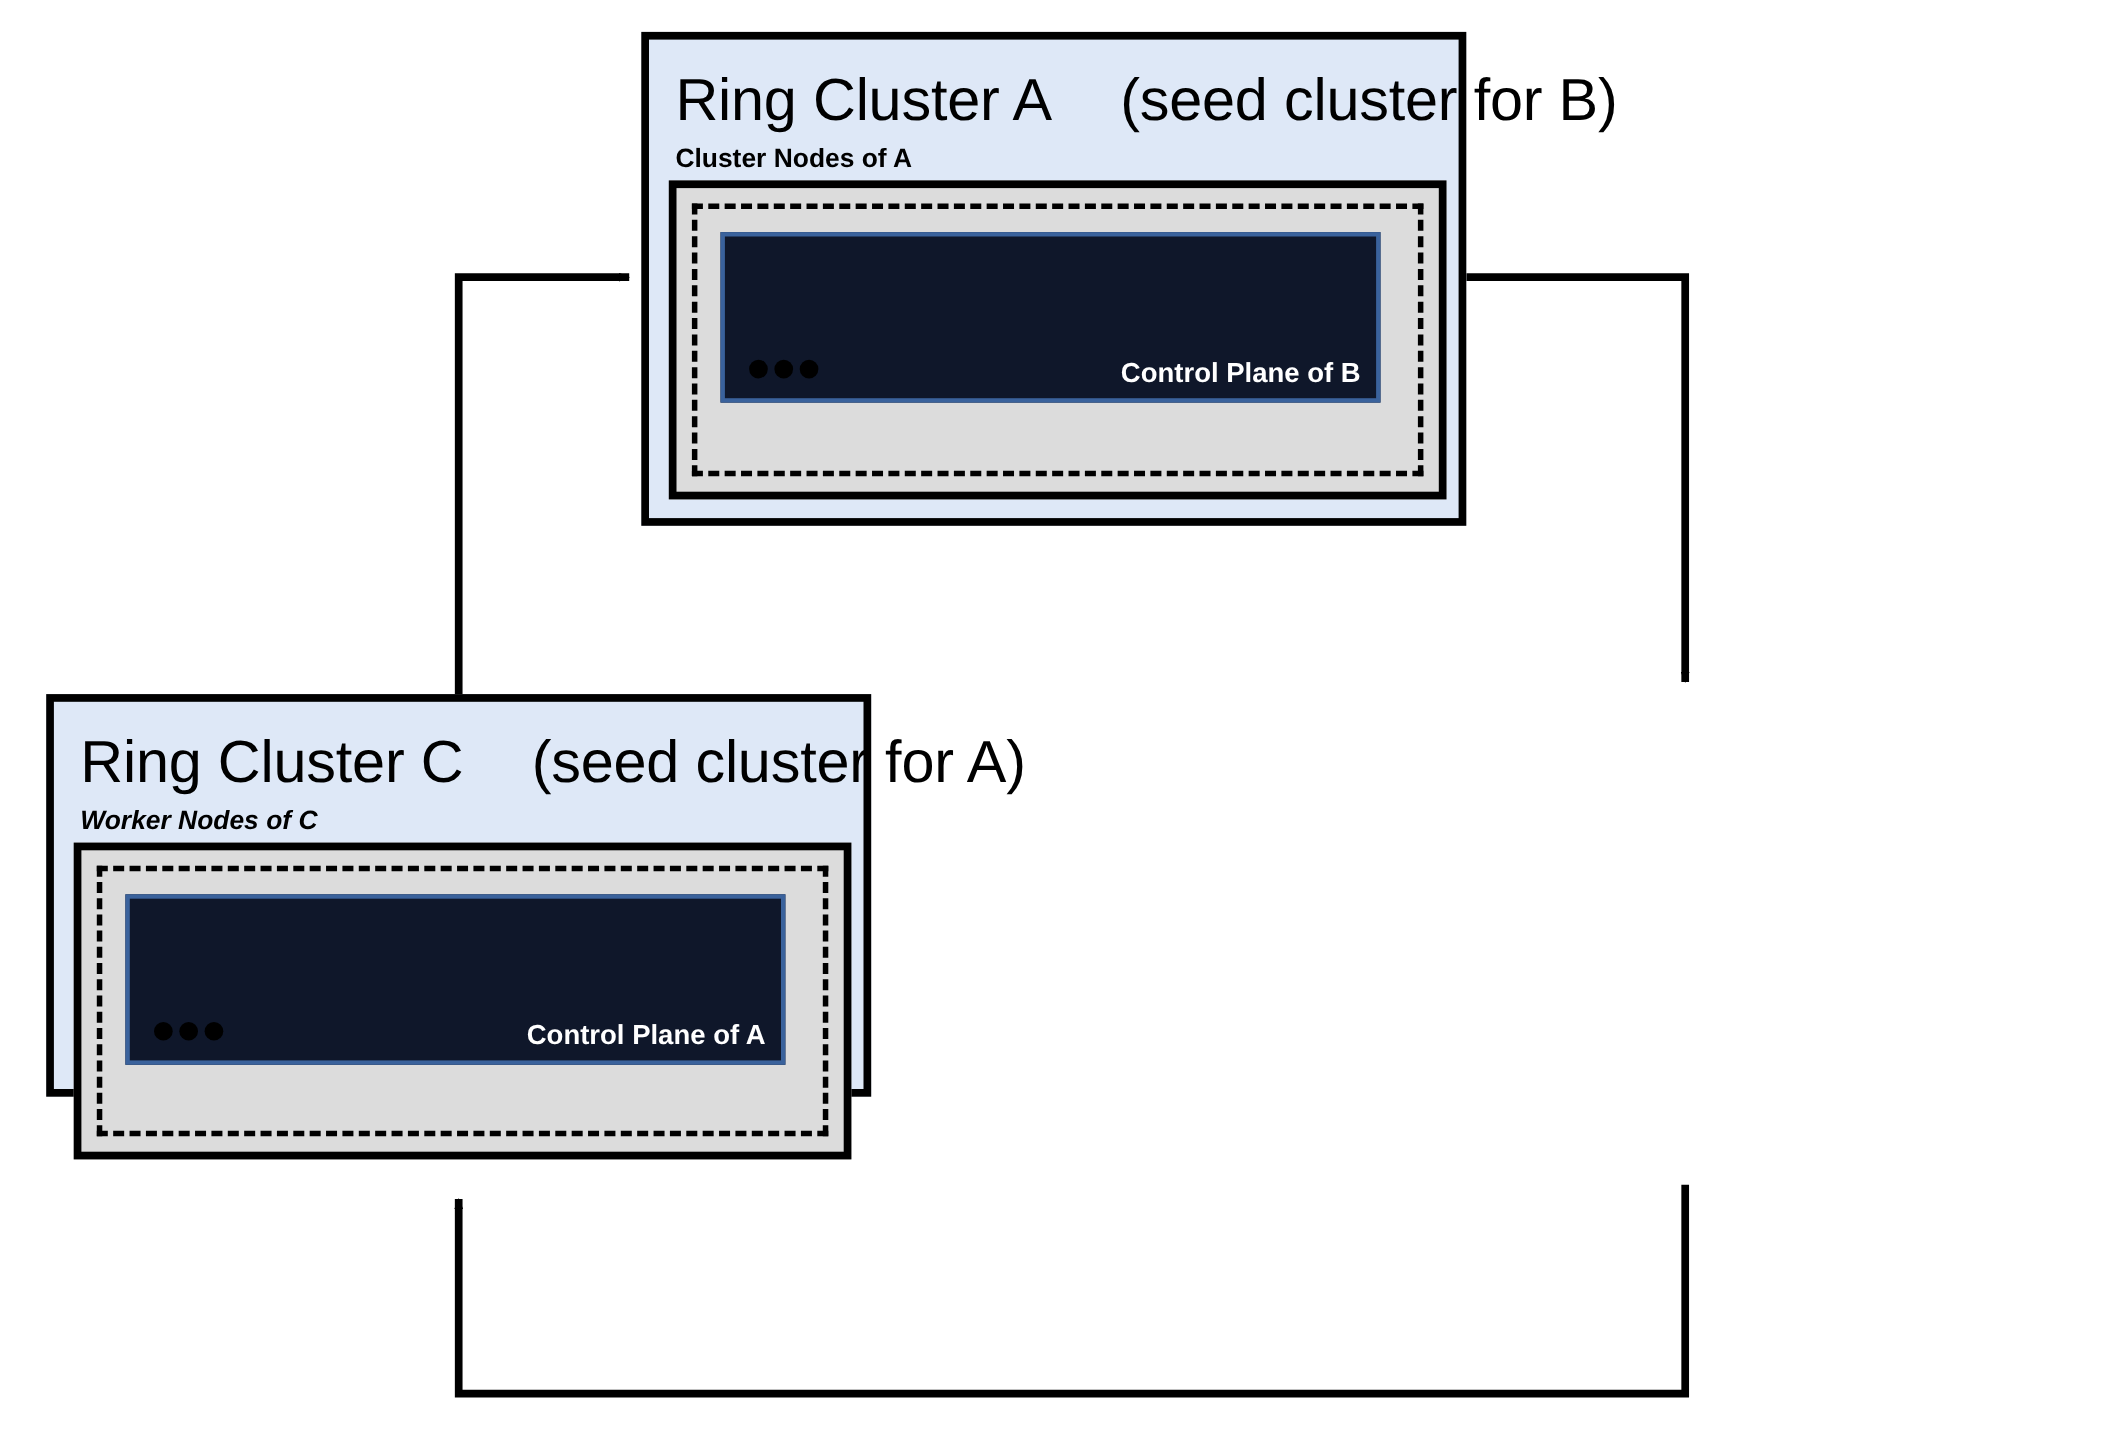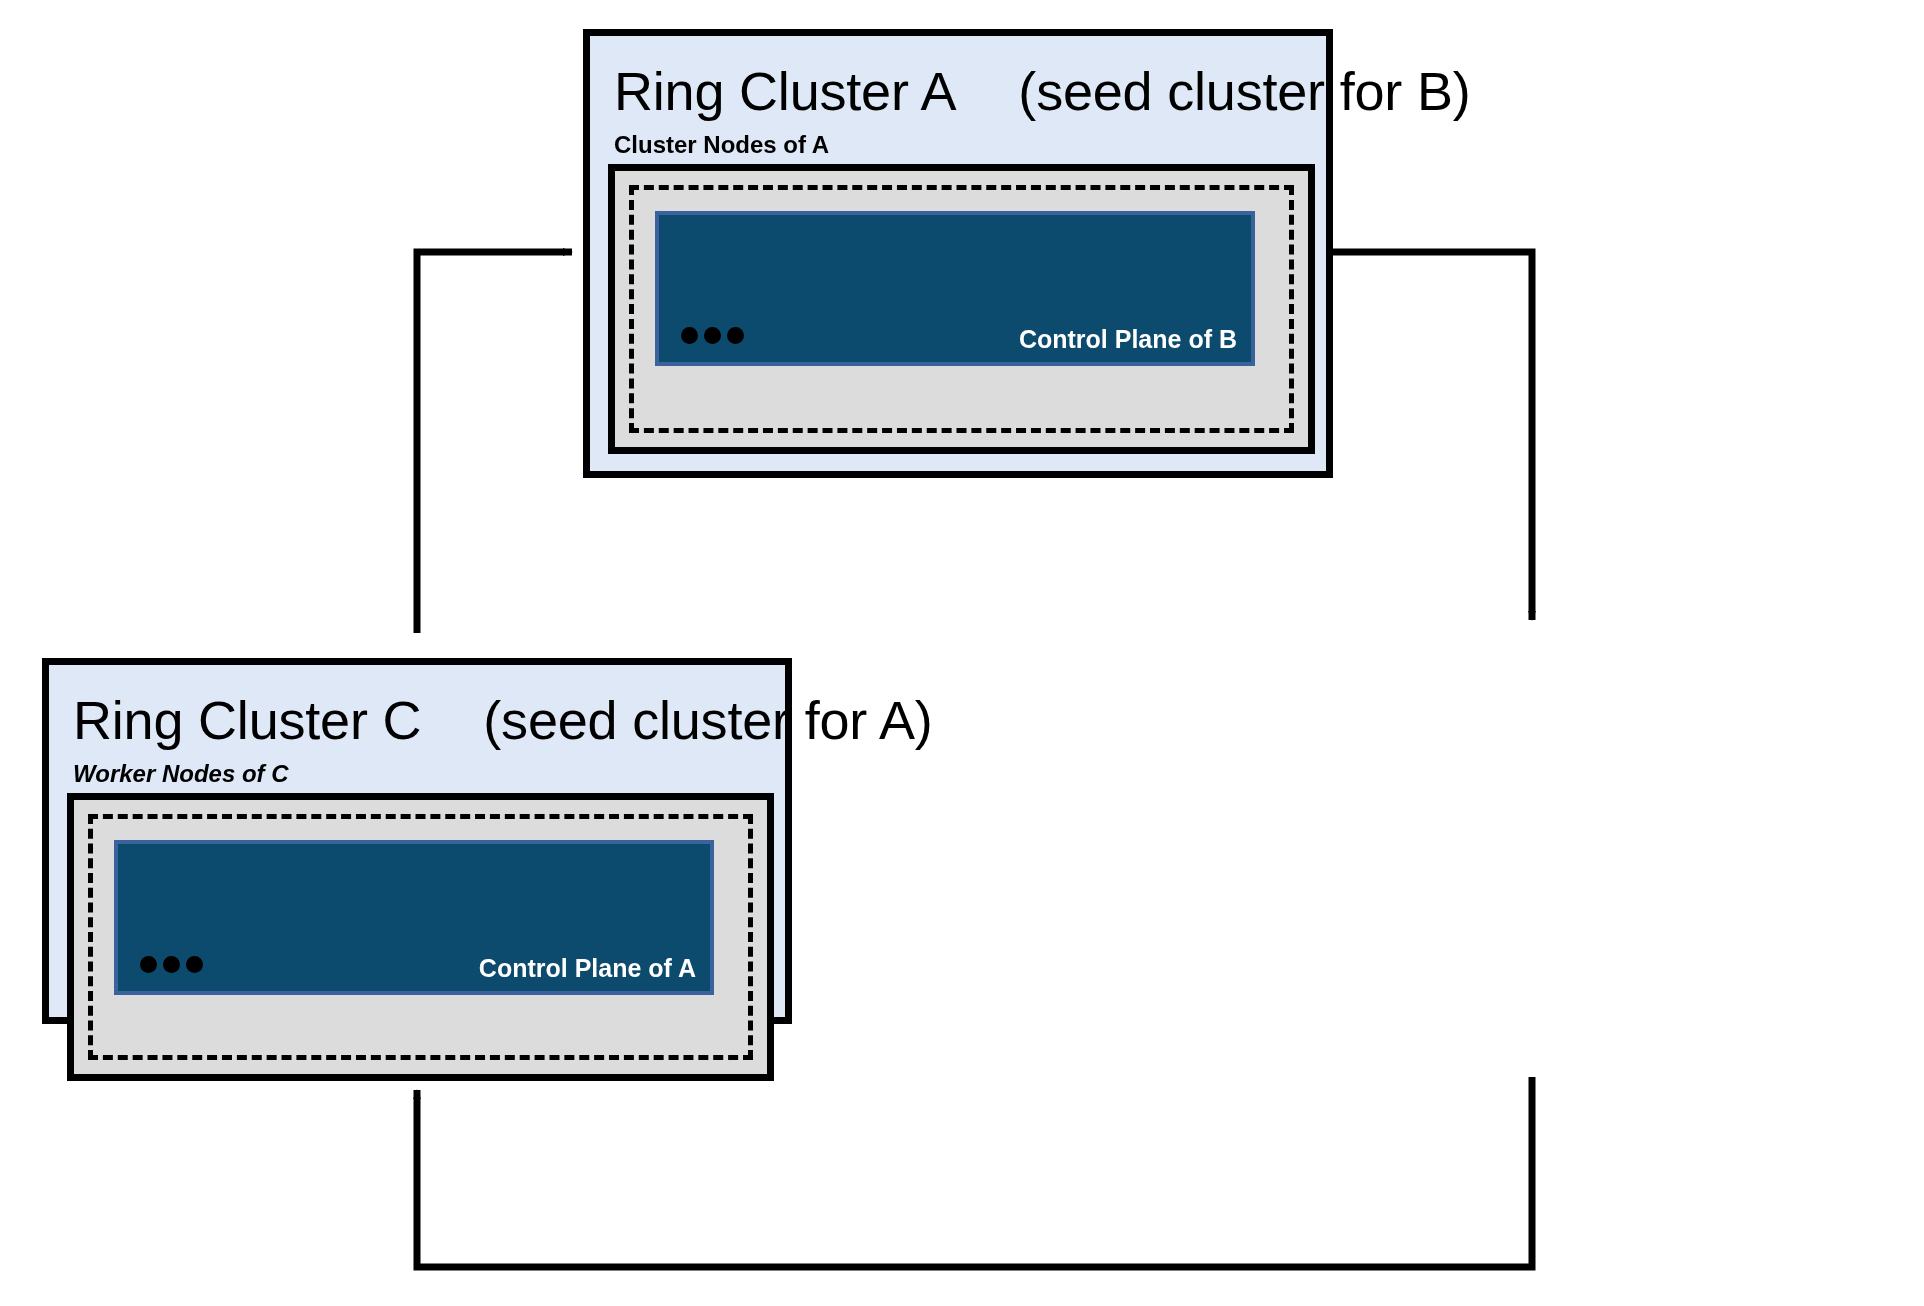--- a/index.html
+++ b/index.html
@@ -56,21 +56,21 @@
   
   .dashed-box {
     position: absolute;
     border: 5px dashed #000000;
     box-sizing: border-box;
     background: transparent;
   }
   
   .control-plane {
     position: absolute;
-    background: #0c4a6e;
+    background: #0f172a;
     border: 4px solid #3a629c;
     box-sizing: border-box;
   }
   .cp-label {
     position: absolute;
     right: 14px;
     bottom: 8px;
     color: #ffffff;
     font-weight: bold;
     font-size: 25px;
@@ -133,21 +133,21 @@
         <div class="ellipsis">
           <i></i>
           <i></i>
           <i></i>
         </div>
         <div class="cp-label">Control Plane of B</div>
       </div>
     </div>
   </div>
 
-  <div class="cluster" style="left:42px; top:658px; width:750px; height:366px;">
+  <div class="cluster" style="left:42px; top:631px; width:750px; height:366px;">
     <div class="cluster-title" style="left:24px; top:24px;">
       <span>Ring Cluster C</span><span class="seed">(seed cluster for A)</span>
     </div>
     <div class="worker-label" style="left:24px; top:95px;font-style:italic;">Worker Nodes of C</div>
 
     <div class="worker-box" style="left:18px; top:128px; width:707px; height:288px;">
       <div class="dashed-box" style="left:14px; top:14px; right:14px; bottom:14px;"></div>
       <div class="control-plane" style="left:40px; top:40px; width:600px; height:155px;">
         <div class="ellipsis">
           <i></i>

